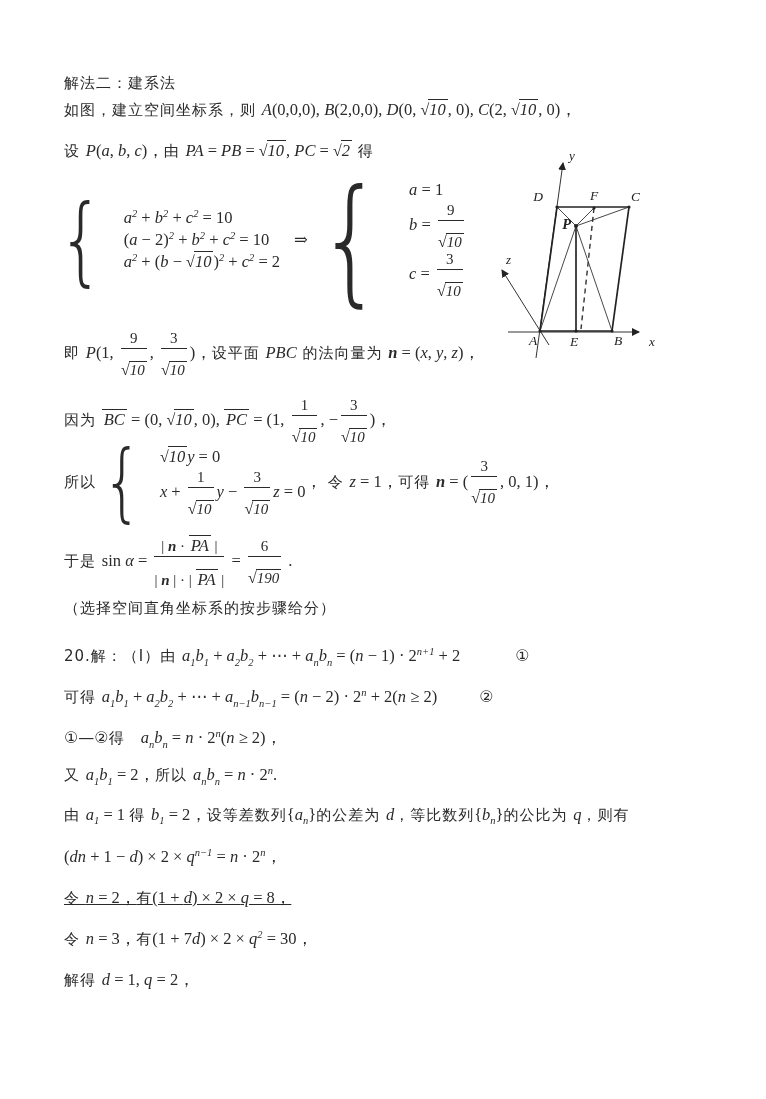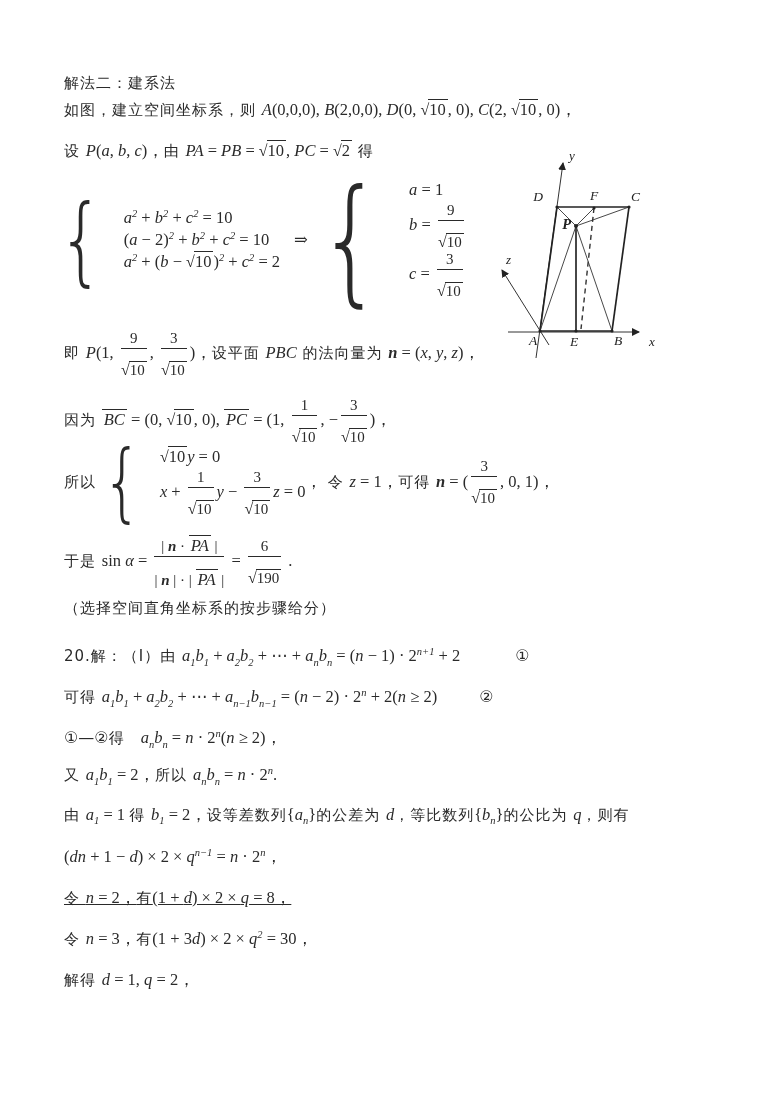--- a/index.html
+++ b/index.html
@@ -4,21 +4,21 @@
 <style>
   html,body{margin:0;padding:0;background:#ffffff;}
   .page{position:relative;width:766px;height:989px;background:#ffffff;overflow:hidden;
         font-family:"DejaVu Sans",sans-serif;color:#2a2a2a;}
   .line{position:absolute;white-space:pre;line-height:1.25;}
   .cjk{font-family:"DejaVu Sans",sans-serif;font-size:15px;letter-spacing:1px;}
   .rm{font-family:"Liberation Serif","DejaVu Serif",serif;font-size:16.5px;}
   .it{font-family:"Liberation Serif","DejaVu Serif",serif;font-style:italic;font-size:16.5px;}
   .bi{font-family:"Liberation Serif","DejaVu Serif",serif;font-style:italic;font-weight:bold;font-size:16.5px;}
   sup.sc,sub.sc{font-family:"Liberation Serif","DejaVu Serif",serif;font-style:italic;font-size:10.5px;}
-  .sqrt{white-space:pre;}
+  .sqrt{white-space:pre;font-style:italic;}
   .sqrt .sym{font-family:"Liberation Serif","DejaVu Serif",serif;}
   .sqrt .bar{border-top:1.4px solid currentColor;padding:0 2px 0 1px;margin-left:-1px;}
   .ov{display:inline-block;border-top:1.4px solid currentColor;padding:1px 2px 0;line-height:1.05;
       font-family:"Liberation Serif",serif;font-style:italic;font-size:16.5px;}
   .frac{display:inline-block;vertical-align:middle;text-align:center;margin:0 3px;line-height:1.12;}
   .frac .num{display:block;padding:0 5px 1px;border-bottom:1.4px solid currentColor;}
   .frac .den{display:block;padding-top:12px;}
   .frac .rm,.frac .it,.frac .bi{font-size:15px;}
   .sys{display:inline-flex;align-items:center;vertical-align:middle;white-space:pre;}
   .sys>.brace{font-family:"DejaVu Sans",sans-serif;font-weight:100;line-height:0.82;margin-right:4px;
@@ -51,21 +51,21 @@
       <div class="line" style="left: 64px; top: 447px;"><span class="cjk">所以 </span><span class="sys"><span class="brace" style="font-size: 85px;">{</span><span class="rows" style="display: inline-block;"><span class="row"><span class="sqrt"><span class="sym">√</span><span class="bar rm">10</span></span><span class="it">y</span><span class="rm"> = 0</span></span><span class="row"><span class="it">x</span><span class="rm"> + </span><span class="frac"><span class="num"><span class="rm">1</span></span><span class="den"><span class="sqrt"><span class="sym">√</span><span class="bar rm">10</span></span></span></span><span class="it">y</span><span class="rm"> − </span><span class="frac"><span class="num"><span class="rm">3</span></span><span class="den"><span class="sqrt"><span class="sym">√</span><span class="bar rm">10</span></span></span></span><span class="it">z</span><span class="rm"> = 0</span></span></span></span><span class="rm">，</span><span class="cjk"> 令 </span><span class="it">z</span><span class="rm"> = 1，</span><span class="cjk">可得 </span><span class="bi">n</span><span class="rm"> = (</span><span class="frac"><span class="num"><span class="rm">3</span></span><span class="den"><span class="sqrt"><span class="sym">√</span><span class="bar rm">10</span></span></span></span><span class="rm">, 0, 1)，</span></div>
       <div class="line" style="left: 64px; top: 535px;"><span class="cjk">于是 </span><span class="rm">sin </span><span class="it">α</span><span class="rm"> = </span><span class="frac"><span class="num"><span class="rm">| </span><span class="bi">n</span><span class="rm"> · </span><span class="ov">PA</span><span class="rm"> |</span></span><span class="den"><span class="rm">| </span><span class="bi">n</span><span class="rm"> | · | </span><span class="ov">PA</span><span class="rm"> |</span></span></span><span class="rm"> = </span><span class="frac"><span class="num"><span class="rm">6</span></span><span class="den"><span class="sqrt"><span class="sym">√</span><span class="bar rm">190</span></span></span></span><span class="rm"> .</span></div>
       <div class="line" style="left: 64px; top: 598px;"><span class="cjk">（选择空间直角坐标系的按步骤给分）</span></div>
       <div class="line" style="left: 64px; top: 645px;"><span class="cjk">20.解：（Ⅰ）由 </span><span class="it">a</span><sub class="sc">1</sub><span class="it">b</span><sub class="sc">1</sub><span class="rm"> + </span><span class="it">a</span><sub class="sc">2</sub><span class="it">b</span><sub class="sc">2</sub><span class="rm"> + ⋯ + </span><span class="it">a</span><sub class="sc">n</sub><span class="it">b</span><sub class="sc">n</sub><span class="rm"> = (</span><span class="it">n</span><span class="rm"> − 1) · 2</span><sup class="sc">n+1</sup><span class="rm"> + 2</span><span class="gap" style="width: 55px;"></span><span class="circ">①</span></div>
       <div class="line" style="left: 64px; top: 686px;"><span class="cjk">可得 </span><span class="it">a</span><sub class="sc">1</sub><span class="it">b</span><sub class="sc">1</sub><span class="rm"> + </span><span class="it">a</span><sub class="sc">2</sub><span class="it">b</span><sub class="sc">2</sub><span class="rm"> + ⋯ + </span><span class="it">a</span><sub class="sc">n−1</sub><span class="it">b</span><sub class="sc">n−1</sub><span class="rm"> = (</span><span class="it">n</span><span class="rm"> − 2) · 2</span><sup class="sc">n</sup><span class="rm"> + 2(</span><span class="it">n</span><span class="rm"> ≥ 2)</span><span class="gap" style="width: 42px;"></span><span class="circ">②</span></div>
       <div class="line" style="left: 64px; top: 727px;"><span class="circ">①—②</span><span class="cjk">得</span><span class="gap" style="width: 16px;"></span><span class="it">a</span><sub class="sc">n</sub><span class="it">b</span><sub class="sc">n</sub><span class="rm"> = </span><span class="it">n</span><span class="rm"> · 2</span><sup class="sc">n</sup><span class="rm">(</span><span class="it">n</span><span class="rm"> ≥ 2)，</span></div>
       <div class="line" style="left: 64px; top: 764px;"><span class="cjk">又 </span><span class="it">a</span><sub class="sc">1</sub><span class="it">b</span><sub class="sc">1</sub><span class="rm"> = 2，</span><span class="cjk">所以 </span><span class="it">a</span><sub class="sc">n</sub><span class="it">b</span><sub class="sc">n</sub><span class="rm"> = </span><span class="it">n</span><span class="rm"> · 2</span><sup class="sc">n</sup><span class="rm">.</span></div>
       <div class="line" style="left: 64px; top: 805px;"><span class="cjk">由 </span><span class="it">a</span><sub class="sc">1</sub><span class="rm"> = 1 </span><span class="cjk">得 </span><span class="it">b</span><sub class="sc">1</sub><span class="rm"> = 2，</span><span class="cjk">设等差数列</span><span class="rm">{</span><span class="it">a</span><sub class="sc">n</sub><span class="rm">}</span><span class="cjk">的公差为 </span><span class="it">d</span><span class="cjk">，等比数列</span><span class="rm">{</span><span class="it">b</span><sub class="sc">n</sub><span class="rm">}</span><span class="cjk">的公比为 </span><span class="it">q</span><span class="cjk">，则有</span></div>
       <div class="line" style="left: 64px; top: 846px;"><span class="rm">(</span><span class="it">dn</span><span class="rm"> + 1 − </span><span class="it">d</span><span class="rm">) × 2 × </span><span class="it">q</span><sup class="sc">n−1</sup><span class="rm"> = </span><span class="it">n</span><span class="rm"> · 2</span><sup class="sc">n</sup><span class="rm">，</span></div>
       <div class="line" style="left: 64px; top: 888px; text-decoration: underline;"><span class="cjk">令 </span><span class="it">n</span><span class="rm"> = 2，</span><span class="cjk">有</span><span class="rm">(1 + </span><span class="it">d</span><span class="rm">) × 2 × </span><span class="it">q</span><span class="rm"> = 8，</span></div>
-      <div class="line" style="left: 64px; top: 928px;"><span class="cjk">令 </span><span class="it">n</span><span class="rm"> = 3，</span><span class="cjk">有</span><span class="rm">(1 + 3</span><span class="it">d</span><span class="rm">) × 2 × </span><span class="it">q</span><sup class="sc">2</sup><span class="rm"> = 30，</span></div>
+      <div class="line" style="left: 64px; top: 928px;"><span class="cjk">令 </span><span class="it">n</span><span class="rm"> = 3，</span><span class="cjk">有</span><span class="rm">(1 + 7</span><span class="it">d</span><span class="rm">) × 2 × </span><span class="it">q</span><sup class="sc">2</sup><span class="rm"> = 30，</span></div>
       <div class="line" style="left: 64px; top: 970px;"><span class="cjk">解得 </span><span class="it">d</span><span class="rm"> = 1, </span><span class="it">q</span><span class="rm"> = 2，</span></div>
     </div>
 
   <svg class="diagram" viewBox="0 0 212 250">
     <defs>
       <marker id="ah" markerWidth="9" markerHeight="8" refX="7" refY="4" orient="auto">
         <path d="M0,0 L8,4 L0,8 z" fill="#222"></path>
       </marker>
     </defs>
 

